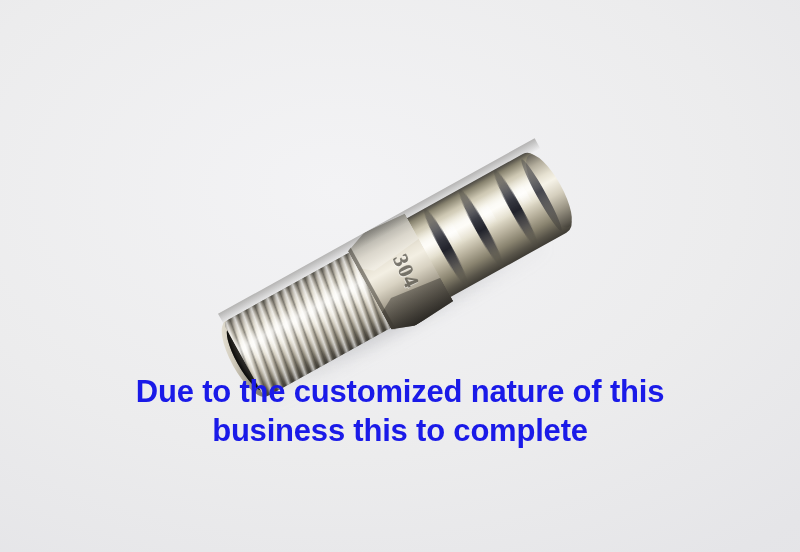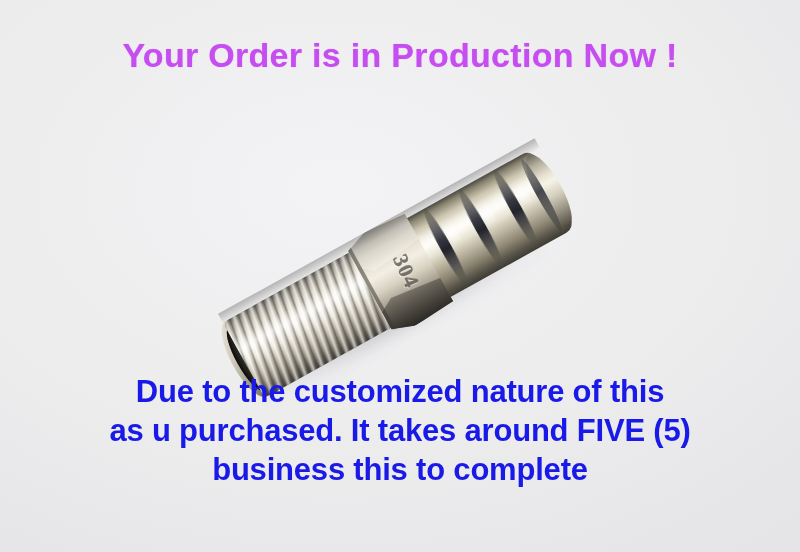--- a/index.html
+++ b/index.html
@@ -331,21 +331,20 @@
     height: 12px;
     background: linear-gradient(to bottom, rgba(70,68,62,0.35), rgba(70,68,62,0));
     pointer-events: none;
   }
 </style>
 </head>
 <body>
 
 <div class="canvas">
 
-  <div class="headline">Your Order is in Production Now !</div>
 
   <div class="product-photo">
 
     <div class="shadow"></div>
 
     <div class="fitting-rot">
 
       <div class="bore-outer"></div>
       <div class="bore-inner"></div>
 
@@ -369,17 +368,16 @@
       <div class="hex-facet-bottom"></div>
       <div class="hex-edge"></div>
       <div class="stamp-304">304</div>
 
       <div class="part-topline"></div>
     </div>
   </div>
 
   <div class="notice">
     <span class="line">Due to the customized nature of this</span>
-    <span class="line">as u purchased. It takes around FIVE (5)</span>
     <span class="line">business this to complete</span>
   </div>
 
 </div>
 
 </body></html>

